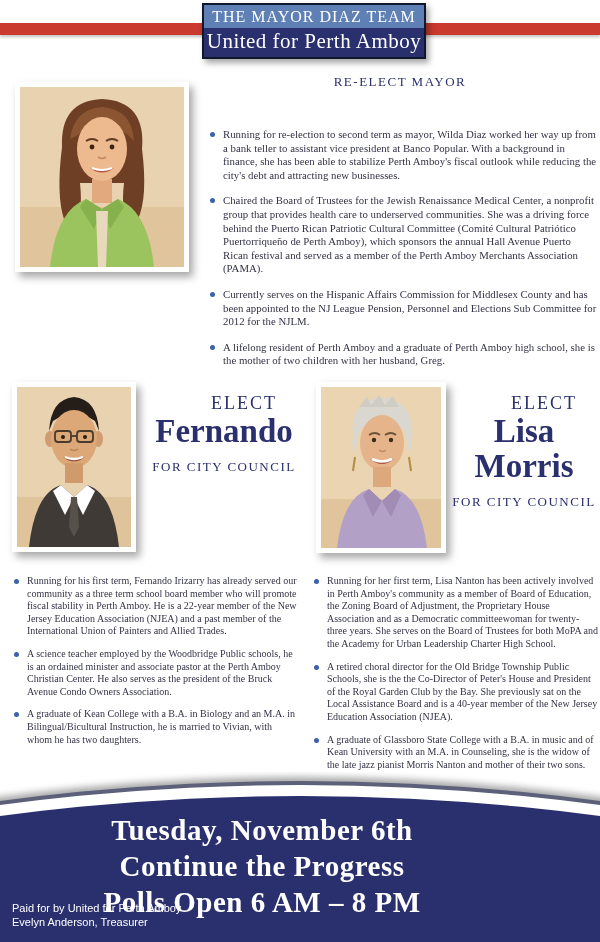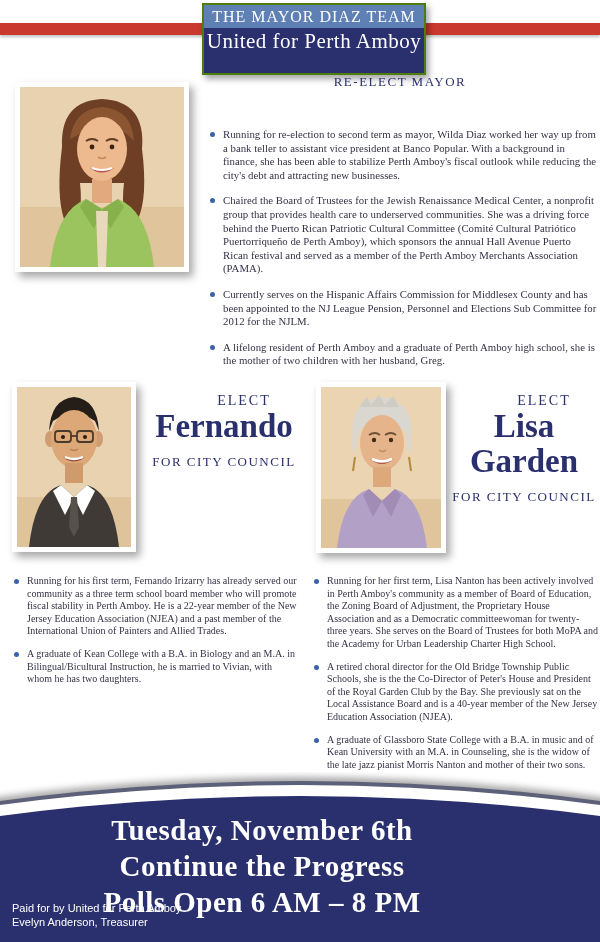--- a/index.html
+++ b/index.html
@@ -10,30 +10,30 @@
     font-family:"Liberation Serif", serif; color:#333347;
   }
 
   
   .red-stripe {
     position:absolute; top:23px; left:0; width:600px; height:12px;
     background:#c9392e; box-shadow:0 2px 3px rgba(0,0,0,0.25);
   }
   .header-box {
     position:absolute; left:202px; top:3px; width:224px;
-    border:2px solid #4d7c0f; box-shadow:3px 4px 6px rgba(0,0,0,0.35);
+    border:2px solid #0f172a; box-shadow:3px 4px 6px rgba(0,0,0,0.35);
     text-align:center;
   }
   .header-line1 {
     background:#5e80b4; color:#fff; font-size:16px; letter-spacing:1px;
     padding:3px 0 2px 0;
   }
   .header-line2 {
     background:#2a2f6e; color:#fff; font-size:21px; letter-spacing:0.5px;
-    padding:1px 0 19px 0;
+    padding:1px 0 3px 0;
   }
 
   
   .photo-frame {
     position:absolute; background:#fff; padding:5px;
     box-shadow:4px 5px 8px rgba(0,0,0,0.35);
   }
   .photo-frame svg { display:block; }
 
   
@@ -56,21 +56,21 @@
   .mayor-bullets {
     position:absolute; left:210px; top:128px; width:388px;
     font-size:10.8px; line-height:13.6px;
   }
   .mayor-bullets li { margin-bottom:12px; }
 
   
   .council-title {
     position:absolute; text-align:center; color:#2a2f6e;
   }
-  .council-title .elect { font-size:14px; letter-spacing:2px; display:block;padding-left:40px; }
+  .council-title .elect { font-size:18px; letter-spacing:2px; display:block;padding-left:40px; }
   .council-title .cname { font-size:33px; font-weight:bold; line-height:35px; display:block; }
   .council-title .forcc { font-size:13px; letter-spacing:1.5px; display:block; margin-top:10px; }
 
   .col-bullets {
     position:absolute; top:575px; width:284px;
     font-size:10px; line-height:12.6px;
   }
   .col-bullets li { margin-bottom:10px; }
   .col-bullets li .dot { top:3px; }
   .col-left  { left:14px; }
@@ -202,26 +202,27 @@
 
       <path d="M16 161 Q22 110 48 102 L61 114 L74 102 Q100 110 106 161 Z" fill="#b3a0c6"></path>
       <path d="M48 102 L61 114 L52 130 L42 108 Z" fill="#a08cb5"></path>
       <path d="M74 102 L61 114 L70 130 L80 108 Z" fill="#a08cb5"></path>
     </svg>
   </div>
 
   <div class="council-title" style="left:450px; top:393px; width:148px;">
     <span class="elect">ELECT</span>
     <span class="cname">Lisa</span>
-    <span class="cname">Garden</span>
+    <span class="cname">Morris</span>
     <span class="forcc">FOR CITY COUNCIL</span>
   </div>
 
   <ul class="bullets col-bullets col-left">
       <li><span class="dot"></span><span>Running for his first term, Fernando Irizarry has already served our community as a three term school board member who will promote fiscal stability in Perth Amboy. He is a 22-year member of the New Jersey Education Association (NJEA) and a past member of the International Union of Painters and Allied Trades.</span></li>
+      <li><span class="dot"></span><span>A science teacher employed by the Woodbridge Public schools, he is an ordained minister and associate pastor at the Perth Amboy Christian Center. He also serves as the president of the Bruck Avenue Condo Owners Association.</span></li>
       <li><span class="dot"></span><span>A graduate of Kean College with a B.A. in Biology and an M.A. in Bilingual/Bicultural Instruction, he is married to Vivian, with whom he has two daughters.</span></li>
     </ul>
   <ul class="bullets col-bullets col-right">
       <li><span class="dot"></span><span>Running for her first term, Lisa Nanton has been actively involved in Perth Amboy's community as a member of Board of Education, the Zoning Board of Adjustment, the Proprietary House Association and as a Democratic committeewoman for twenty-three years. She serves on the Board of Trustees for both MoPA and the Academy for Urban Leadership Charter High School.</span></li>
       <li><span class="dot"></span><span>A retired choral director for the Old Bridge Township Public Schools, she is the the Co-Director of Peter's House and President of the Royal Garden Club by the Bay.  She previously sat on the Local Assistance Board and is a 40-year member of the New Jersey Education Association (NJEA).</span></li>
       <li><span class="dot"></span><span>A graduate of Glassboro State College with a B.A. in music and of Kean University with an M.A. in Counseling, she is the widow of the late jazz pianist Morris Nanton and mother of their two sons.</span></li>
     </ul>
 
   <div class="bottom-zone">
     <div class="arc arc-line"></div>

